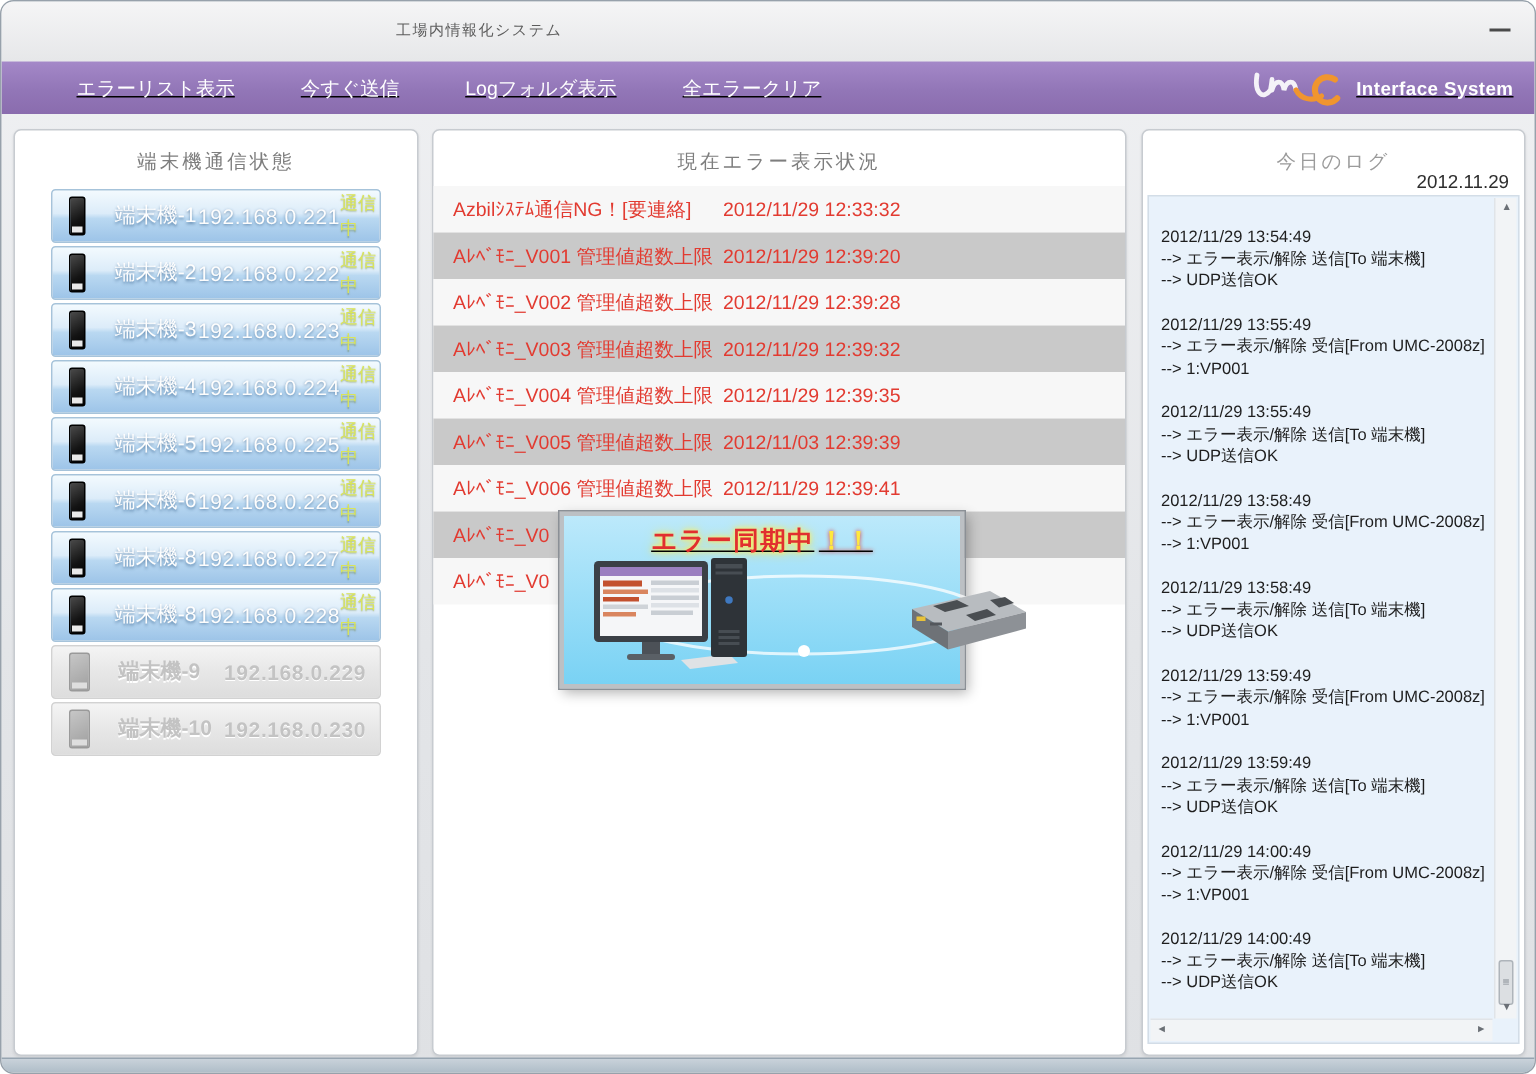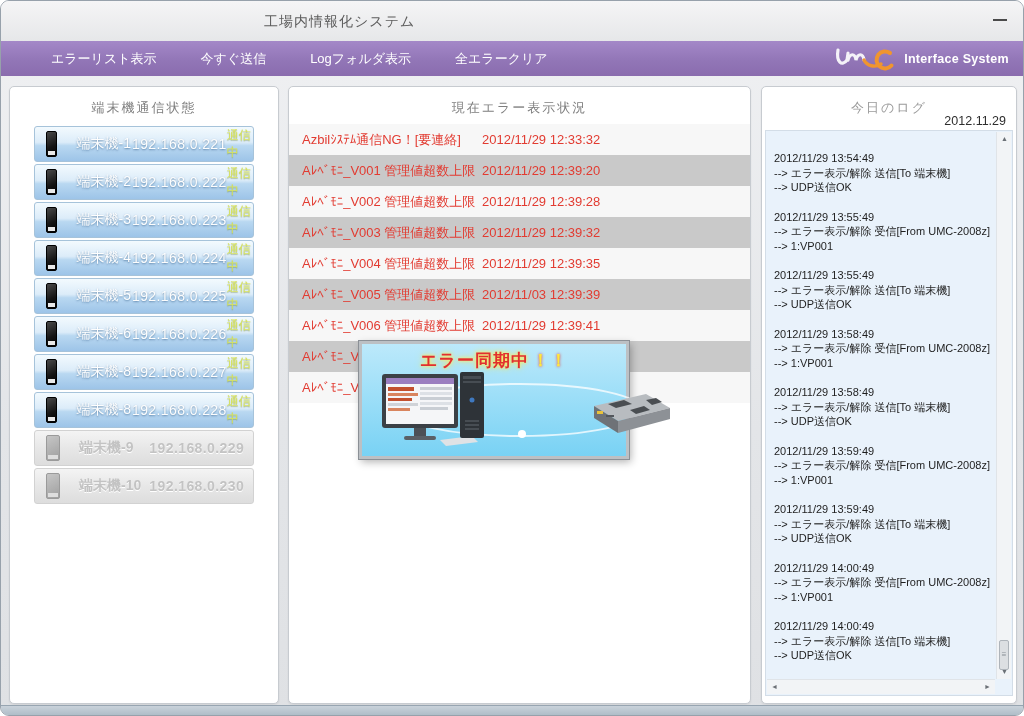--- a/index.html
+++ b/index.html
@@ -5,28 +5,28 @@
   * { box-sizing: border-box; margin: 0; padding: 0; }
   html,body { width:1024px; height:716px; }
   body { font-family:"Liberation Sans", sans-serif; background:#ffffff; position:relative; overflow:hidden; }
 
   .window { position:absolute; inset:0; background:linear-gradient(180deg,#f0f1f3 0%,#e3e5e8 60%,#dfe1e4 100%);
             border:1px solid #97a1ab; border-radius:9px; overflow:hidden; }
 
   
   .titlebar { position:absolute; top:0; left:0; right:0; height:40px;
               background:linear-gradient(180deg,#f5f5f6,#e6e7e9); }
-  .win-title { position:absolute; left:263px; top:12px; font-size:14px; color:#5c5c5c; letter-spacing:1px; }
+  .win-title { position:absolute; left:263px; top:12px; font-size:10px; color:#5c5c5c; letter-spacing:1px; }
   .min-btn { position:absolute; right:12px; top:8px; width:22px; height:20px; cursor:default; }
   .min-btn::after { content:""; position:absolute; left:4px; right:4px; top:10px; height:2px; background:#4a4a4a; }
 
   
   .menubar { position:absolute; top:40px; left:0; right:0; height:35px;
              background:linear-gradient(180deg,#a488c8 0%,#9276b7 55%,#8a6cae 100%);
-             display:flex; align-items:center; }
+             display:flex; align-items:center;text-decoration:underline; }
   .menu-item { color:#ffffff; font-size:13px; padding:9px 22px; white-space:nowrap; cursor:default; }
   .menu-item:first-child { margin-left:28px; }
   .brand { margin-left:auto; display:flex; align-items:center; gap:7px; padding-right:14px; }
   .brand svg { display:block; }
   .brand-text { color:#ffffff; font-weight:bold; font-size:12.5px; letter-spacing:0.3px; }
 
   
   .panel { position:absolute; top:85px; bottom:11px; background:#ffffff;
            border:1px solid #c7cbd0; border-radius:5px; box-shadow:0 1px 2px rgba(0,0,0,0.07); }
   .panel-title { text-align:center; font-size:13px; color:#7e7e7e; letter-spacing:2px; padding-top:12px; }
@@ -53,24 +53,24 @@
   .trow.inactive .tname, .trow.inactive .tip { color:#c3c3c3; text-shadow:0 1px 0 #ffffff; }
 
   
   .error-list { margin-top:7px; }
   .erow { height:31px; display:flex; align-items:center; font-size:13px; color:#e23b31; background:#f7f7f7; }
   .erow:nth-of-type(even) { background:#c9c9c9; }
   .emsg { margin-left:13px; width:180px; white-space:nowrap; overflow:hidden; }
   .edate { white-space:nowrap; }
 
   
-  .sync-dialog { position:absolute; left:358px; top:340px; width:270px; height:118px;
+  .sync-dialog { position:absolute; left:372px; top:340px; width:270px; height:118px;
                  background:linear-gradient(180deg,#bce9fb 0%,#9edff8 45%,#79d2f4 100%);
                  border:3px solid #bcc0c4; outline:1px solid #8b9096;
-                 box-shadow:2px 3px 8px rgba(0,0,0,0.30); }
+                 box-shadow:2px 3px 8px rgba(0,0,0,0.30);text-decoration:underline; }
   .sync-title { text-align:center; margin-top:5px; font-size:17px; font-weight:bold; letter-spacing:1px; }
   .sync-title .t  { color:#e12f2f; text-shadow:0 0 3px #ffee55, 0 0 7px #ffe94a; }
   .sync-title .ex { color:#ffe83d; text-shadow:0 0 3px #e12f2f; margin-left:3px; }
   .sync-graphic { position:absolute; left:0; top:26px; }
 
   
   .log-date { position:absolute; top:27px; right:10px; font-size:12.5px; color:#2e2e2e; }
   .log-area { position:absolute; left:3px; right:3px; top:43px; bottom:7px;
               background:#e9f2fb; border:1px solid #d3dde7; }
   .log-text { position:absolute; left:8px; top:20px; right:22px; font-size:11px; color:#1e1e1e; }

